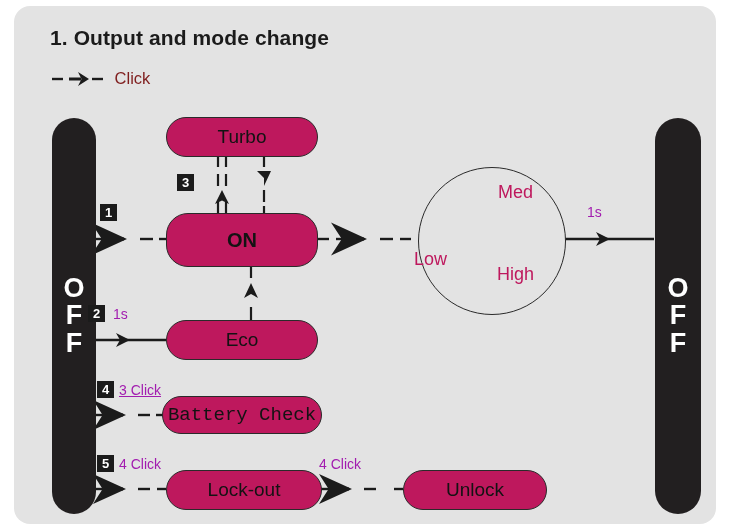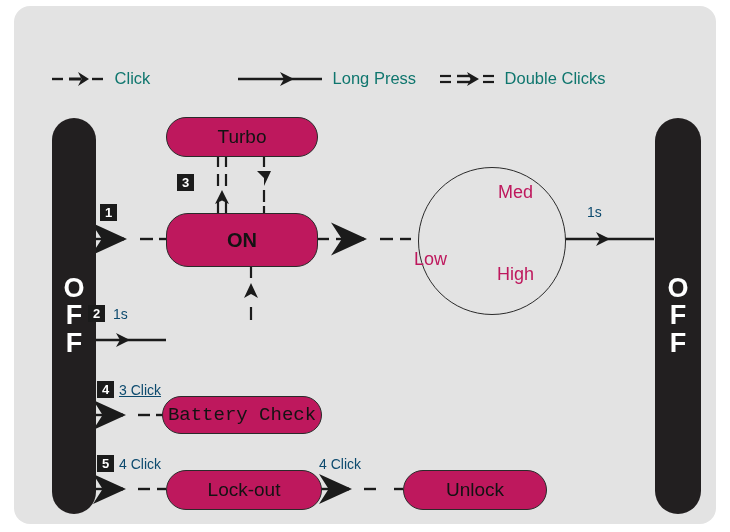--- a/index.html
+++ b/index.html
@@ -2,21 +2,21 @@
 <html><head>
 <meta charset="utf-8">
 <style>
   html,body{margin:0;padding:0;background:#ffffff;}
   body{width:730px;height:532px;overflow:hidden;
        font-family:"Liberation Sans","DejaVu Sans",sans-serif;}
   #panel{position:absolute;left:14px;top:6px;width:702px;height:518px;
          background:#e3e3e3;border-radius:16px;}
   .title{position:absolute;left:36px;top:20px;font-size:21px;font-weight:bold;
          color:#1b1b1b;letter-spacing:.1px;white-space:nowrap;}
-  .legend{position:absolute;top:62px;font-size:16.5px;color:#0f766e;white-space:nowrap;}
+  .legend{position:absolute;top:62px;font-size:16.5px;color:#7f1d1d;white-space:nowrap;}
   .lg1{left:36px;} .lg2{left:222px;} .lg3{left:424px;}
   .lg-txt{vertical-align:middle;}
   svg.ico{vertical-align:middle;}
 
   
   .offbar{position:absolute;background:#221f20;border-radius:26px;
           display:flex;flex-direction:column;align-items:center;justify-content:center;}
   .offbar span{color:#fff;font-size:27px;font-weight:bold;line-height:1.02;}
   #off-left{left:38px;top:112px;width:44px;height:396px;}
   #off-right{left:641px;top:112px;width:46px;height:396px;}
@@ -37,61 +37,43 @@
   #n-unlock{left:389px;top:464px;width:142px;height:38px;}
 
   
   #circle{position:absolute;left:404px;top:161px;width:146px;height:146px;
           border:1.6px solid #2a2a2a;border-radius:50%;background:#e3e3e3;}
   .clabel{position:absolute;font-size:18px;color:#be185d;white-space:nowrap;}
 
   
   .badge{position:absolute;background:#1b1b1b;color:#fff;font-size:13px;
          font-weight:bold;width:17px;height:17px;line-height:17px;text-align:center;}
-  .note{position:absolute;font-size:14px;color:#0c4a6e;white-space:nowrap;}
+  .note{position:absolute;font-size:14px;color:#a21caf;white-space:nowrap;}
 
   svg.layer{position:absolute;left:0;top:0;width:702px;height:518px;
             pointer-events:none;overflow:visible;}
 </style>
 </head>
 <body>
 
 <div id="panel">
 
+  <div class="title">1. Output and mode change</div>
 
   <div class="legend lg1">
     <svg class="ico" width="60" height="20" viewBox="0 0 60 20">
       <line x1="2" y1="10" x2="13" y2="10" stroke="#1b1b1b" stroke-width="2.4"></line>
       <line x1="42" y1="10" x2="53" y2="10" stroke="#1b1b1b" stroke-width="2.4"></line>
       <line x1="19" y1="10" x2="31" y2="10" stroke="#1b1b1b" stroke-width="3"></line>
       <path d="M28 3 L39 10 L28 17 L31.5 10 Z" fill="#1b1b1b"></path>
     </svg>
     <span class="lg-txt">Click</span>
   </div>
 
-  <div class="legend lg2">
-    <svg class="ico" width="92" height="20" viewBox="0 0 92 20">
-      <line x1="2" y1="10" x2="86" y2="10" stroke="#1b1b1b" stroke-width="2.6"></line>
-      <path d="M44 3 L58 10 L44 17 L48 10 Z" fill="#1b1b1b"></path>
-    </svg>
-    <span class="lg-txt">Long Press</span>
-  </div>
-
-  <div class="legend lg3">
-    <svg class="ico" width="62" height="20" viewBox="0 0 62 20">
-      <line x1="2" y1="7" x2="13" y2="7" stroke="#1b1b1b" stroke-width="2.2"></line>
-      <line x1="2" y1="13" x2="13" y2="13" stroke="#1b1b1b" stroke-width="2.2"></line>
-      <line x1="45" y1="7" x2="56" y2="7" stroke="#1b1b1b" stroke-width="2.2"></line>
-      <line x1="45" y1="13" x2="56" y2="13" stroke="#1b1b1b" stroke-width="2.2"></line>
-      <line x1="19" y1="7" x2="32" y2="7" stroke="#1b1b1b" stroke-width="2.4"></line>
-      <line x1="19" y1="13" x2="32" y2="13" stroke="#1b1b1b" stroke-width="2.4"></line>
-      <path d="M29 3 L41 10 L29 17 L32.5 10 Z" fill="#1b1b1b"></path>
-    </svg>
-    <span class="lg-txt">Double Clicks</span>
-  </div>
+
 
   <svg class="layer">
     <defs>
       <marker id="ah" markerWidth="13" markerHeight="13" refX="11" refY="6.5" orient="auto">
         <path d="M0 1 L12 6.5 L0 12 L3.6 6.5 Z" fill="#1b1b1b"></path>
       </marker>
       <marker id="ahs" markerWidth="12" markerHeight="12" refX="10" refY="6" orient="auto">
         <path d="M0 1 L11 6 L0 11 L3.2 6 Z" fill="#1b1b1b"></path>
       </marker>
     </defs>
@@ -186,20 +168,23 @@
   </div>
 
   <div class="node" id="n-turbo">
     <span class="l1">Turbo</span>
   </div>
 
   <div class="node" id="n-on">
     <span class="bold">ON</span>
   </div>
 
+  <div class="node" id="n-eco">
+    <span class="l1">Eco</span>
+  </div>
 
   <div class="node" id="n-batt">
     <span class="l1">Battery Check</span>
   </div>
 
   <div class="node" id="n-lock">
     <span class="l1">Lock-out</span>
   </div>
 
   <div class="node" id="n-unlock">

